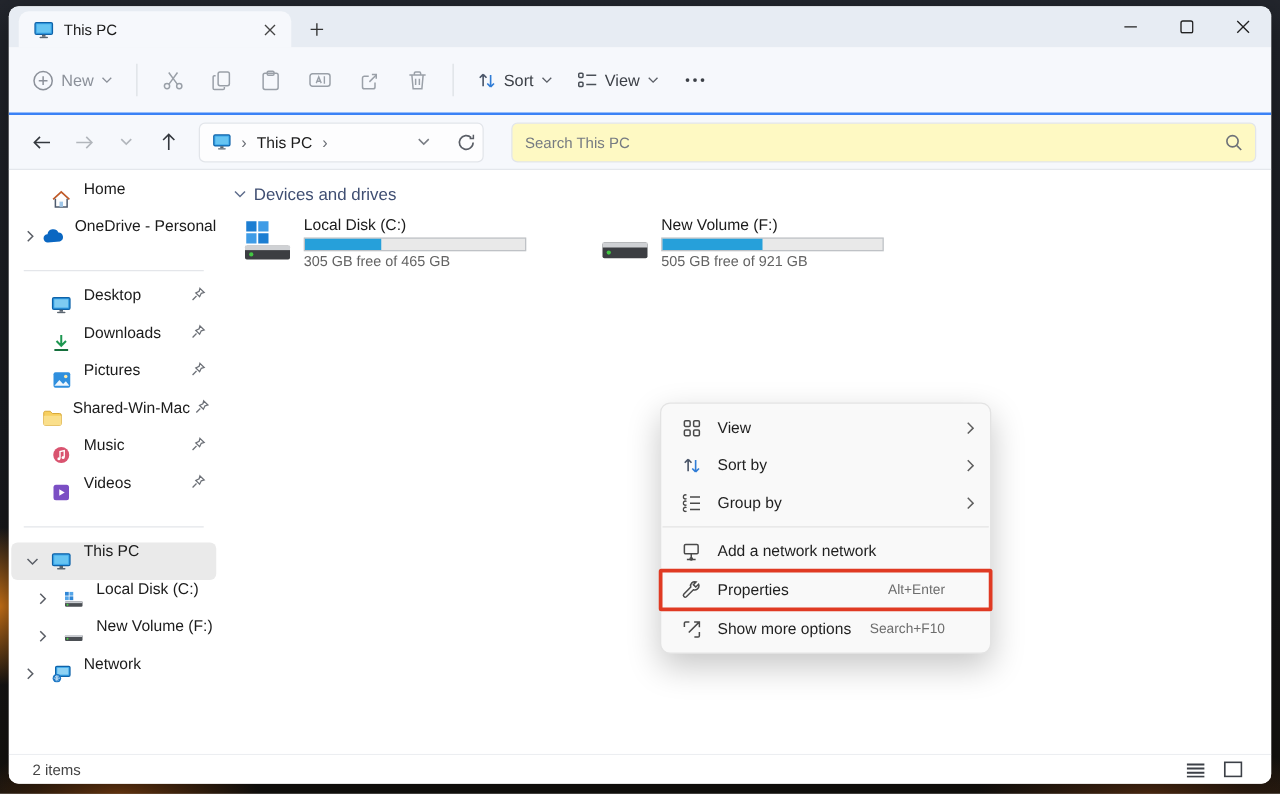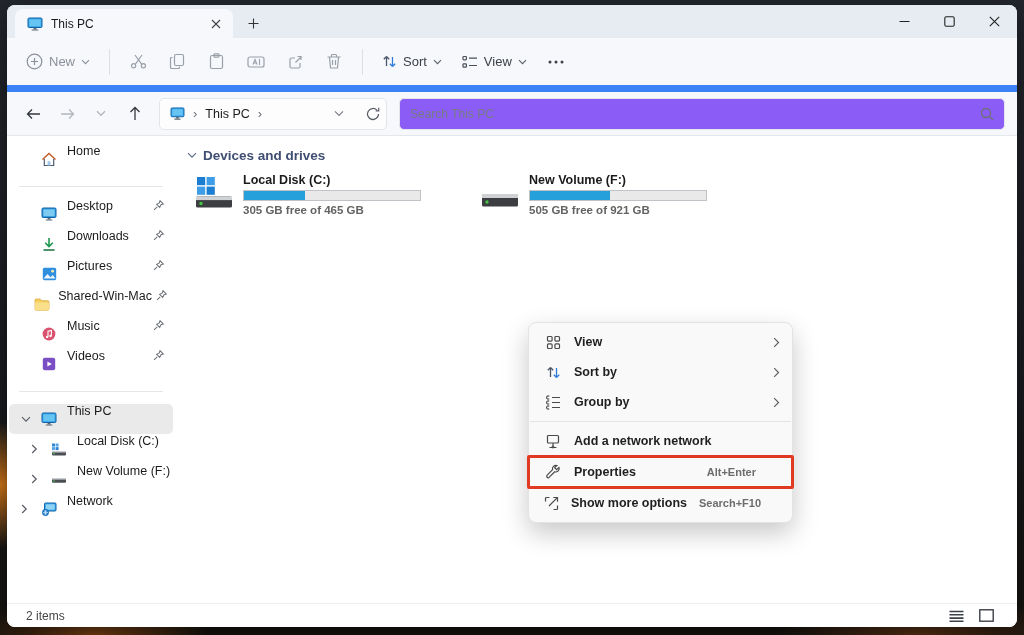--- a/index.html
+++ b/index.html
@@ -26,58 +26,58 @@
     display:flex; align-items:center; padding:0 8px 0 12px; gap:8px;
   }
   .tab-title{ font-size:12px; color:#1b1b1b; flex:1; }
   .tab-close{ width:18px; height:18px; display:flex; align-items:center; justify-content:center; color:#444; border-radius:4px; }
   .newtab{ width:28px; height:26px; margin-left:6px; display:flex; align-items:center; justify-content:center; color:#333; font-size:15px; margin-bottom:2px;}
   .tab-spacer{ flex:1; }
   .wincontrols{ display:flex; align-self:flex-start; height:33px; }
   .wbtn{ width:45px; height:33px; display:flex; align-items:center; justify-content:center; color:#222; }
   
   .commandbar{
-    height:54px; background:#f6f8fc; border-bottom:7px solid #3b82f6;
+    height:54px; background:#f6f8fc; border-bottom:2px solid #3b82f6;
     display:flex; align-items:center; padding:0 10px; gap:2px; flex:0 0 auto;
   }
   .cbtn{ display:flex; align-items:center; gap:6px; padding:7px 9px; border-radius:5px; color:#3c4047; font-size:13px; }
   .cbtn.dim{ color:#8b9099; }
   .cbtn .lbl{ font-size:13px; }
   .csep{ width:1px; height:26px; background:#dcdfe4; margin:0 8px; }
   .iconbtn{ padding:8px 10px; border-radius:5px; display:flex; align-items:center; }
   
   .addressbar{ height:44px; background:#f6f8fc; border-bottom:1px solid #e4e7ec; display:flex; align-items:center; padding:0 12px; gap:6px; flex:0 0 auto; }
   .navbtn{ width:28px; height:28px; display:flex; align-items:center; justify-content:center; font-size:15px; color:#33373d; border-radius:5px; }
   .navbtn.dim{ color:#b2b6bc; }
   .crumbbox{
     height:32px; width:228px; border:1px solid #e2e5ea; border-radius:5px; background:#fdfdfe;
     display:flex; align-items:center; padding:0 6px 0 10px; gap:6px; margin-left:4px;
   }
   .crumb{ font-size:12.5px; color:#1b1b1b; }
   .crumb-sep{ color:#6b6f76; font-size:13px; padding:0 2px; }
   .crumb-spacer{ flex:1; }
   .searchbox{
-    height:32px; flex:1; margin-left:6px; border:1px solid #e2e5ea; border-radius:5px; background:#8b5cf6;
+    height:32px; flex:1; margin-left:16px; border:1px solid #e2e5ea; border-radius:5px; background:#fef9c3;
     display:flex; align-items:center; padding:0 10px; gap:8px;
   }
   .searchbox input{ border:none; outline:none; background:transparent; flex:1; font-size:12px; color:#1b1b1b; font-family:"Liberation Sans",sans-serif; }
   .searchbox input::placeholder{ color:#767b82; }
   
   .bodyrow{ flex:1; display:flex; min-height:0; background:#fff; position:relative; }
   .sidebar{ width:168px; flex:0 0 auto; padding-top:8px; }
   .srow{ height:30px; display:flex; padding-left:12px; margin:0 2px; border-radius:5px; }
   .srow.selected{ background:#eaeaea; }
   .srow .chev{ width:18px; font-size:10px; color:#5a5e66; display:flex; align-items:center; }
   .srow .sicon{ width:20px; display:flex; align-items:center; justify-content:center; margin-right:8px; }
   .srow .slabel{ font-size:12.5px; color:#1b1b1b; flex:1; white-space:nowrap; }
   .srow .pin{ width:26px; display:flex; justify-content:center; margin-right:2px; }
   .srow.child{ padding-left:22px; }
   .ssep{ height:1px; background:#e4e6ea; margin:12px 12px; }
   
-  .main{ flex:1; padding:12px 0 0 6px; position:relative;font-weight:bold; }
+  .main{ flex:1; padding:12px 0 0 6px; position:relative; }
   .grouphdr{ display:flex; align-items:center; gap:6px; padding-left:6px; }
   .grouphdr .gchev{ color:#5f6d8c; font-size:10px; }
   .grouphdr .gtext{ font-size:13.5px; color:var(--c-group_header,#3f4e72); }
   .drives{ display:flex; margin-top:10px; padding-left:13px; gap:59px; }
   .drive{ display:flex; gap:9px; }
   .dinfo{ width:178px; }
   .dname{ font-size:12.5px; color:#1b1b1b; margin-bottom:3px; }
   .dbar{ height:11px; border:1px solid #bfc2c6; background:#e9e9e9; }
   .dfill{ height:100%; background:var(--c-bar_fill,#26a0da); }
   .dfree{ font-size:11.5px; color:#636363; margin-top:3px; white-space:nowrap; }
@@ -311,20 +311,33 @@
         <span class="chev"></span>
         <span class="sicon">
           <svg width="16" height="15" viewBox="0 0 16 15" fill="none">
               <path d="M1.5 7.5L8 1.5l6.5 6" stroke="#c05a28" stroke-width="1.4"></path>
               <path d="M3.3 7v6.5h9.4V7" stroke="#4e5b6e" stroke-width="1.2" fill="#fdfdfd"></path>
               <rect x="6.6" y="9.3" width="2.8" height="4.2" fill="#9fc6e8"></rect>
             </svg>
         </span>
         <span class="slabel">Home</span>
       </div>
+      <div class="srow">
+        <span class="chev">
+          <svg width="7" height="10" viewBox="0 0 7 10" fill="none" stroke="#5a5e66" stroke-width="1.2">
+              <path d="M1.2 1l4 4-4 4"></path>
+            </svg>
+        </span>
+        <span class="sicon">
+          <svg width="18" height="12" viewBox="0 0 18 12">
+              <path d="M4.3 11a3.3 3.3 0 0 1-.3-6.6A4.6 4.6 0 0 1 12.7 3a3.7 3.7 0 0 1 1.2 7.2z" fill="#0a67c2"></path>
+            </svg>
+        </span>
+        <span class="slabel">OneDrive - Personal</span>
+      </div>
       <div class="ssep"></div>
       <div class="srow">
         <span class="chev"></span>
         <span class="sicon">
           <svg width="16" height="14" viewBox="0 0 16 14">
               <rect x="1" y="1" width="14" height="9.5" rx="1.2" fill="#2f9ae0" stroke="#0e62a8"></rect>
               <rect x="2.4" y="2.4" width="11.2" height="6.7" fill="#7ecbf2"></rect>
               <rect x="6.6" y="10.8" width="2.8" height="1.6" fill="#5b6670"></rect>
               <rect x="4.6" y="12.4" width="6.8" height="1.2" rx="0.6" fill="#5b6670"></rect>
             </svg>

